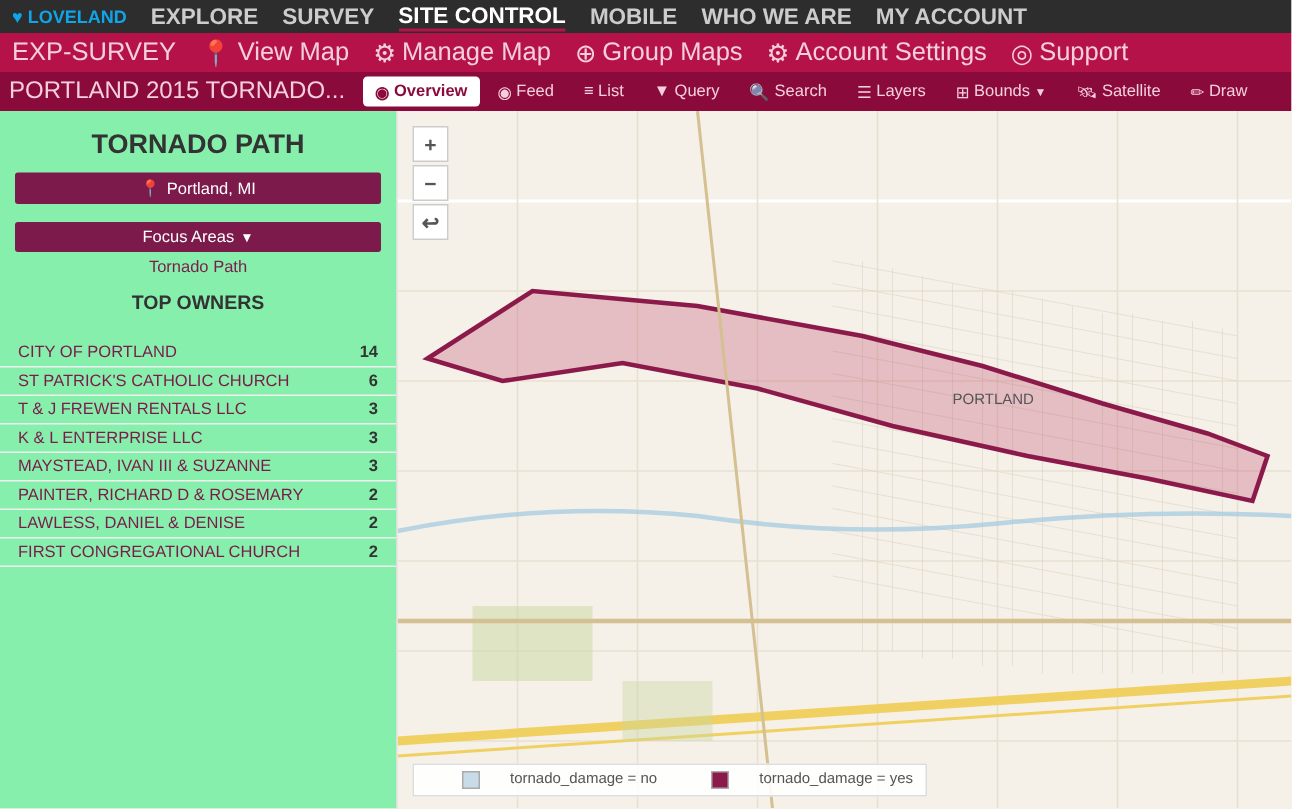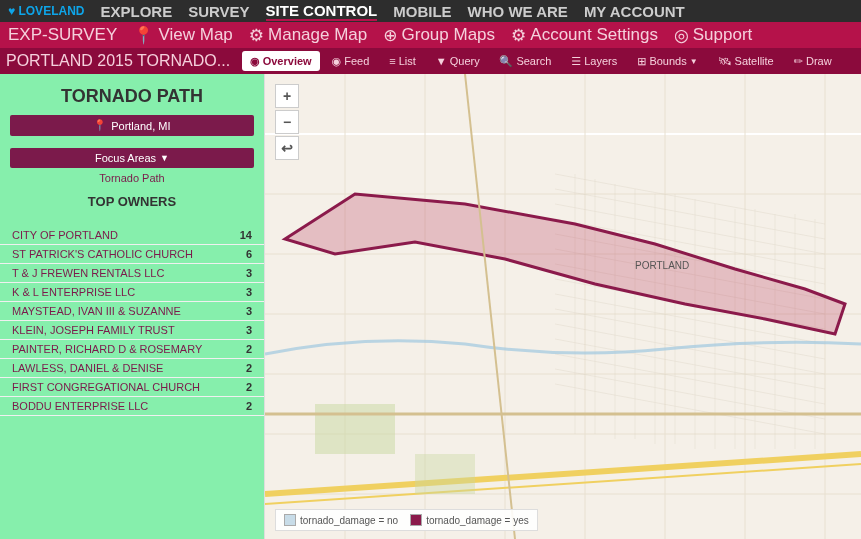--- a/index.html
+++ b/index.html
@@ -221,23 +221,23 @@
       background: rgba(255,255,255,0.9);
       padding: 4px 8px;
       font-size: 10px;
       display: flex;
       align-items: center;
       gap: 12px;
       border: 1px solid #ddd;
     }
     .legend-item {
       display: flex;
-      align-items: center;
-      gap: 4px;
+      gap: 20px;
       color: #555;
+      margin-left: 24px;
     }
     .legend-swatch {
       width: 12px;
       height: 12px;
       border: 1px solid #aaa;
     }
 
     
     #map-svg {
       width: 100%;
@@ -358,37 +358,29 @@
           </tr>
           <tr class="owner-row">
             <td>K &amp; L ENTERPRISE LLC</td>
             <td>3</td>
           </tr>
           <tr class="owner-row">
             <td>MAYSTEAD, IVAN III &amp; SUZANNE</td>
             <td>3</td>
           </tr>
           <tr class="owner-row">
-            <td>KLEIN, JOSEPH FAMILY TRUST</td>
-            <td>3</td>
-          </tr>
-          <tr class="owner-row">
             <td>PAINTER, RICHARD D &amp; ROSEMARY</td>
             <td>2</td>
           </tr>
           <tr class="owner-row">
             <td>LAWLESS, DANIEL &amp; DENISE</td>
             <td>2</td>
           </tr>
           <tr class="owner-row">
             <td>FIRST CONGREGATIONAL CHURCH</td>
-            <td>2</td>
-          </tr>
-          <tr class="owner-row">
-            <td>BODDU ENTERPRISE LLC</td>
             <td>2</td>
           </tr>
         </tbody>
     </table>
   </div>
 
   <div id="map-area">
 
     
     <div class="map-controls">

